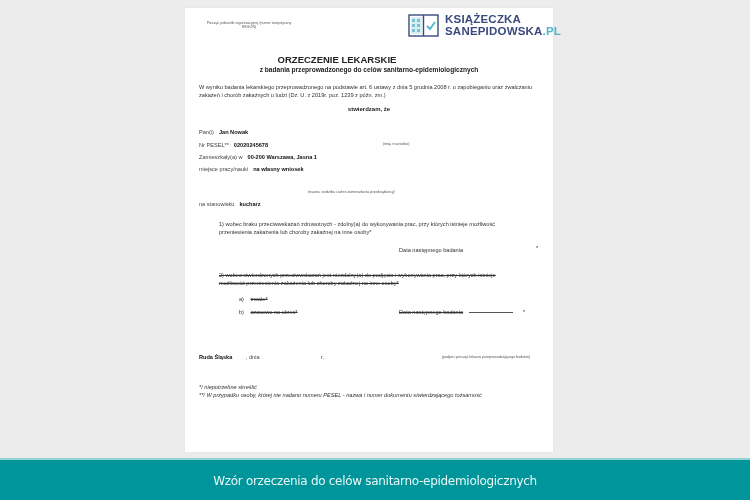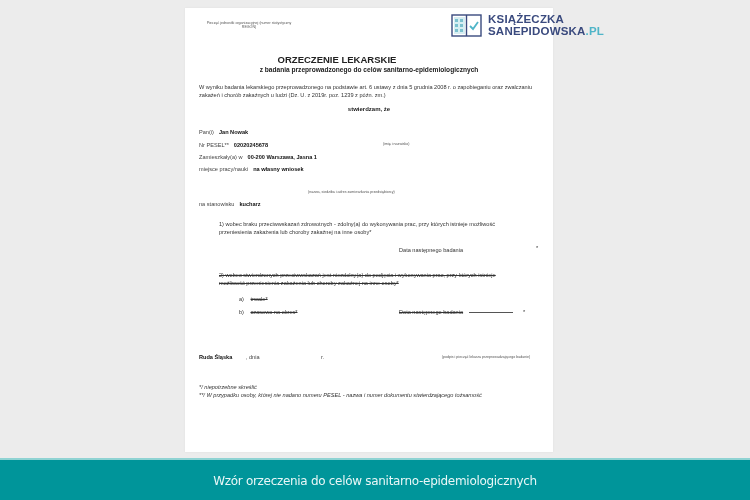--- a/index.html
+++ b/index.html
@@ -13,21 +13,21 @@
   .page {
     position: absolute; left: 185px; top: 8px; width: 368px; height: 444px;
     background: #fff;
     box-shadow: 0 0 2px rgba(0,0,0,0.06);
   }
   .abs { position: absolute; white-space: nowrap; }
   .tiny { font-size: 3.6px; color: #555; line-height: 4.4px; }
   .small { font-size: 5.6px; color: #333; line-height: 7.5px; }
   .bold { font-weight: bold; color: #111; }
   .stamp { left: 14px; top: 13px; width: 100px; text-align: center; }
-  .logo { left: 223px; top: 4px; height: 26px; display: flex; align-items: center; margin-left: 43px; }
+  .logo { left: 223px; top: 4px; height: 26px; display: flex; align-items: center; }
   .logo-icon { width: 31px; height: 23px; margin-right: 6px; }
   .logo-text { font-weight: bold; font-size: 11.5px; line-height: 12px; color: #3a4a7e; letter-spacing: 0.2px; }
   .logo-text .pl { color: #4fb5c8; }
   .title { left: 0; width: 304px; top: 46px; text-align: center; font-size: 9.5px; font-weight: bold; color: #222; }
   .subtitle { left: 0; width: 368px; top: 58px; text-align: center; font-size: 6.6px; font-weight: bold; color: #222; }
   .intro { left: 14px; top: 76px; width: 340px; white-space: normal; }
   .stwierdzam { left: 0; width: 368px; top: 98px; text-align: center; font-size: 6px; font-weight: bold; color: #222; }
   .line-label { color: #444; }
   .val { font-weight: bold; color: #111; margin-left: 5px; }
   .strike { text-decoration: line-through; }

